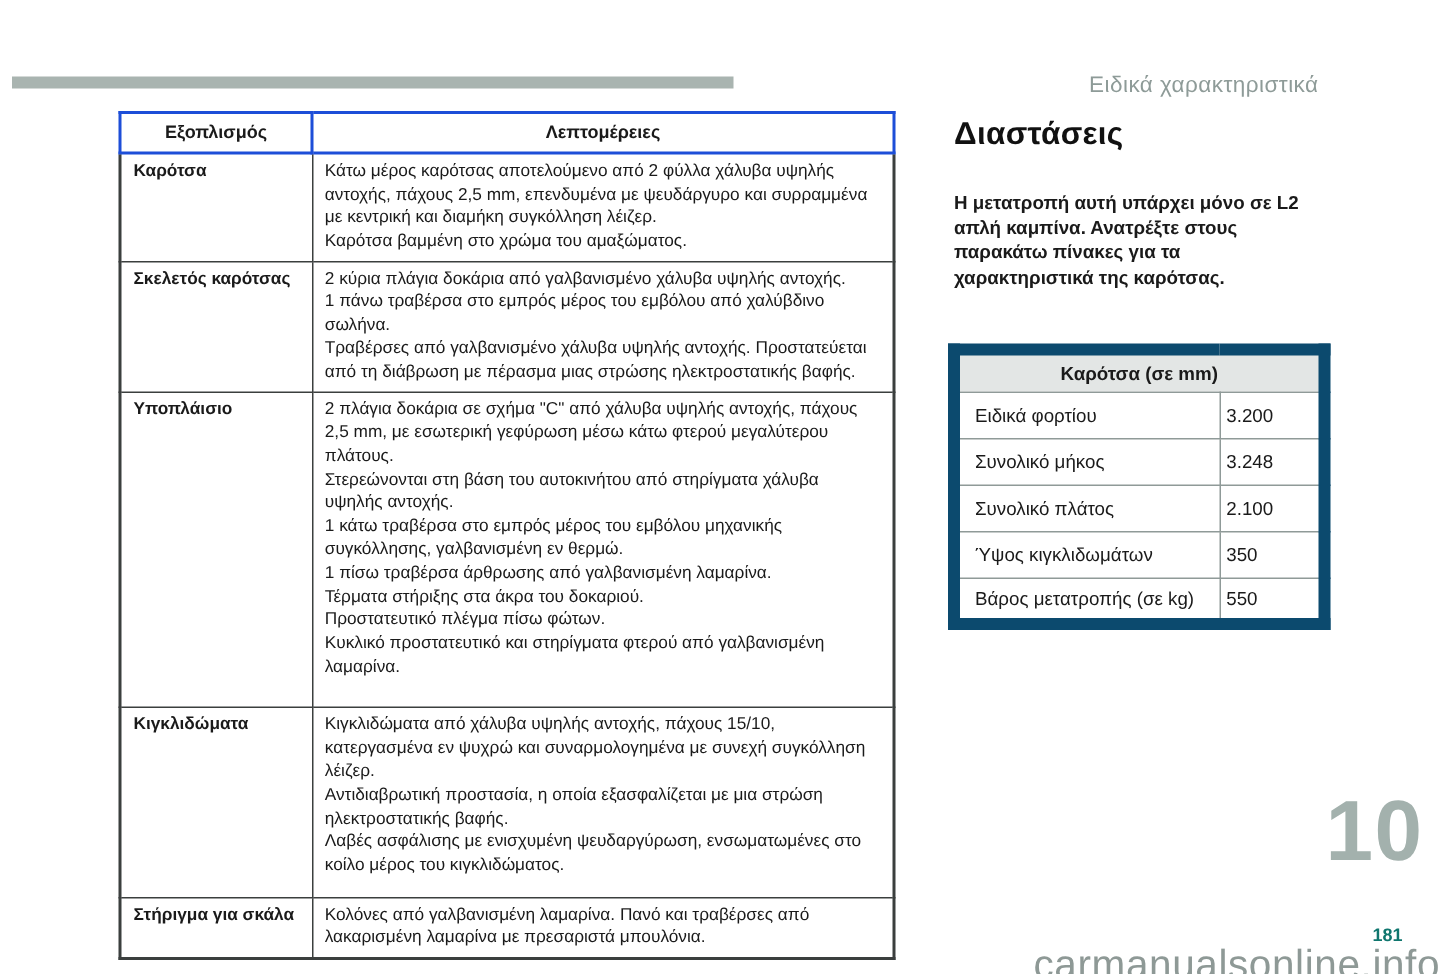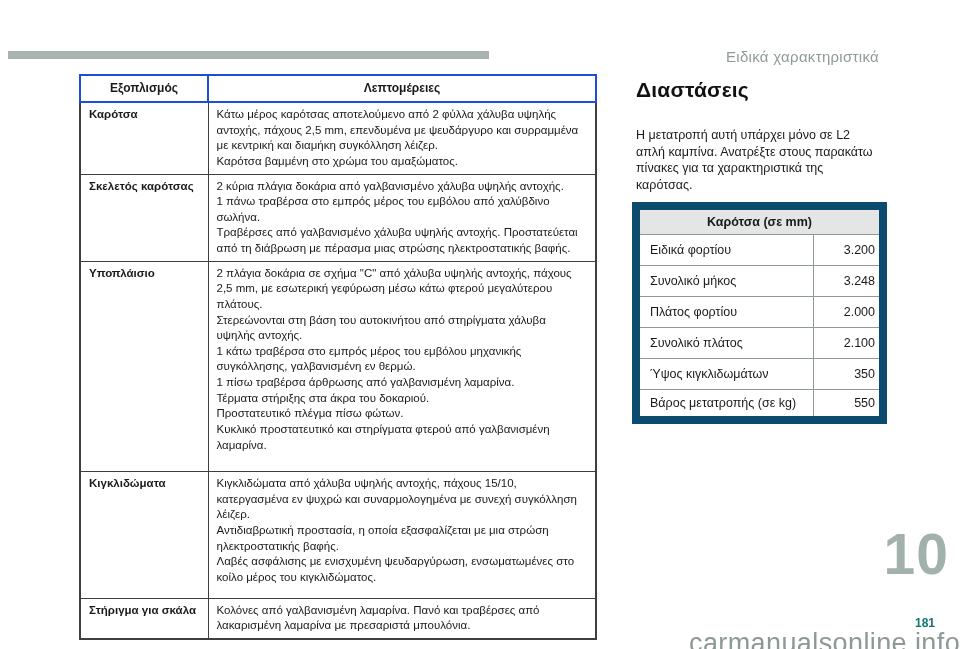--- a/index.html
+++ b/index.html
@@ -23,30 +23,30 @@
     font-size: 11.5px; line-height: 1.36; }
   table.spec-table th { border: 2px solid #1d4ed8; font-weight: bold; font-size: 12px;
     height: 27px; text-align: center; background: #fff; }
   table.spec-table td { border: 1px solid #3b3f3e; vertical-align: top; padding: 4px 8px; }
   td.eq { width: 128px; font-weight: bold; }
   td.det { white-space: pre-line; }
   tr.pad-lg td { padding-bottom: 18px; }
   tr.pad-md td { padding-bottom: 12px; }
 
   
-  .intro { font-size: 12.5px; line-height: 1.32; width: 252px; margin-bottom: 5px; }
+  .intro { font-size: 12.5px; line-height: 1.32; width: 252px; margin-bottom: 32px; font-weight: bold; }
 
   
   table.dim-table { width: 255px; border-collapse: collapse; border: 8px solid #0c4a6e;
     font-size: 12.5px; margin-top: 2px; }
   table.dim-table th { border: 1px solid #8f9a98; height: 28px; font-weight: bold;
     text-align: center; }
   table.dim-table td { border: 1px solid #8f9a98; height: 31px; background: #fff; }
   td.dim-label { padding-left: 10px; }
-  td.dim-value { width: 70px; text-align: right; }
+  td.dim-value { width: 70px; text-align: left; }
 
   
   .info-box { position: relative; width: 259px; margin-top: 24px; min-height: 92px;
     padding: 10px 12px 30px 40px; font-size: 12.5px; line-height: 1.34; }
   .i-icon { position: absolute; left: 17px; top: 11px; width: 7px; }
   .i-icon .dot { width: 7px; height: 6px; margin-bottom: 2px; }
   .i-icon .stem { width: 7px; height: 14px; }
 
   
   .chapter-num { position: absolute; top: 514px; right: 15px; font-size: 57px;
@@ -124,24 +124,20 @@
       <tbody>
         <tr>
           <td class="dim-label">Ειδικά φορτίου</td>
           <td class="dim-value">3.200</td>
         </tr>
         <tr>
           <td class="dim-label">Συνολικό μήκος</td>
           <td class="dim-value">3.248</td>
         </tr>
         <tr>
-          <td class="dim-label">Πλάτος φορτίου</td>
-          <td class="dim-value">2.000</td>
-        </tr>
-        <tr>
           <td class="dim-label">Συνολικό πλάτος</td>
           <td class="dim-value">2.100</td>
         </tr>
         <tr>
           <td class="dim-label">Ύψος κιγκλιδωμάτων</td>
           <td class="dim-value">350</td>
         </tr>
         <tr>
           <td class="dim-label">Βάρος μετατροπής (σε kg)</td>
           <td class="dim-value">550</td>

